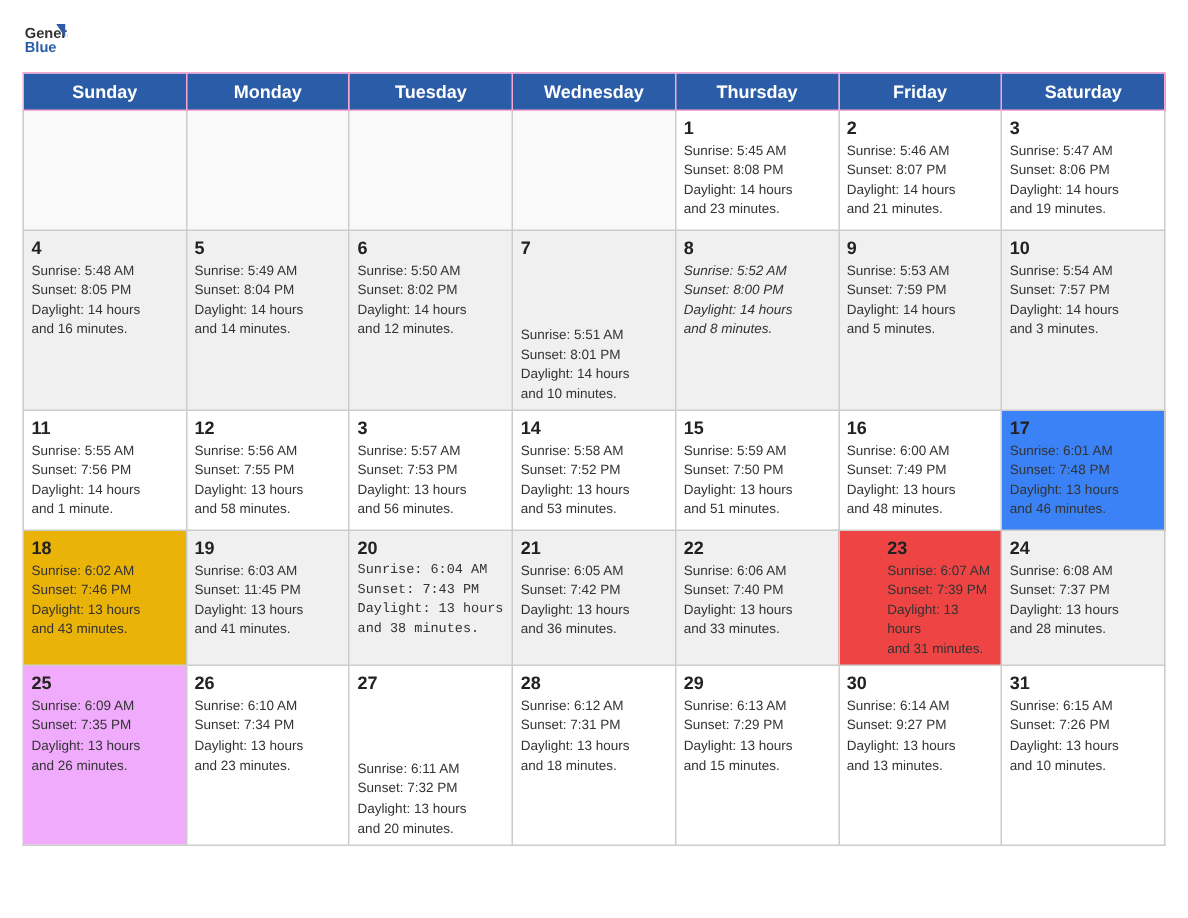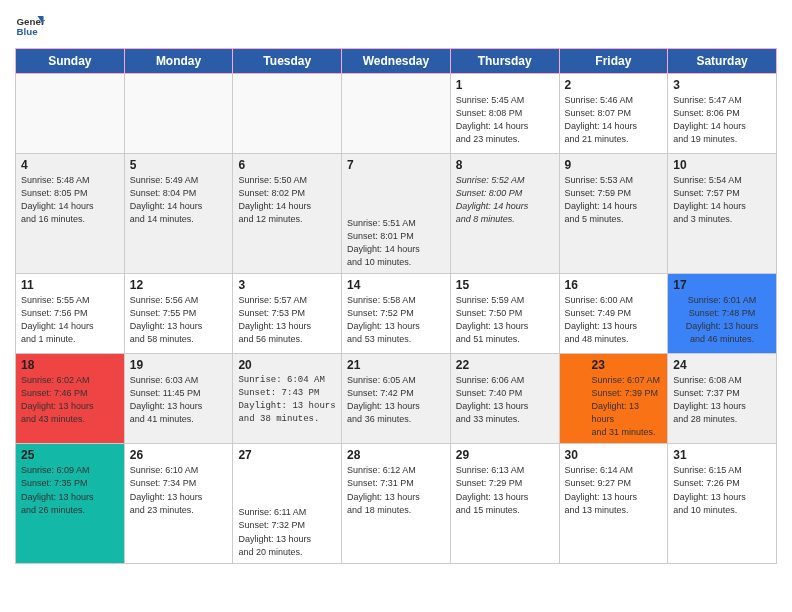--- a/index.html
+++ b/index.html
@@ -227,28 +227,28 @@
         </td>
         <td style="background: rgb(255, 255, 255);">
           <span class="day-number">16</span>
           <div class="day-info" style="white-space: pre-line;">Sunrise: 6:00 AM
 Sunset: 7:49 PM
 Daylight: 13 hours
 and 48 minutes.</div>
         </td>
         <td style="background: #3b82f6;">
           <span class="day-number">17</span>
-          <div class="day-info" style="white-space: pre-line; text-align: center;">Sunrise: 6:01 AM
+          <div class="day-info" style="white-space: pre-line;">Sunrise: 6:01 AM
 Sunset: 7:48 PM
 Daylight: 13 hours
 and 46 minutes.</div>
         </td>
       </tr>
       <tr>
-        <td style="background: #ef4444;">
+        <td style="background: #eab308;">
           <span class="day-number">18</span>
           <div class="day-info" style="white-space: pre-line;">Sunrise: 6:02 AM
 Sunset: 7:46 PM
 Daylight: 13 hours
 and 43 minutes.</div>
         </td>
         <td style="background: rgb(240, 240, 240);">
           <span class="day-number">19</span>
           <div class="day-info" style="white-space: pre-line;">Sunrise: 6:03 AM
 Sunset: 11:45 PM
@@ -269,37 +269,37 @@
 Daylight: 13 hours
 and 36 minutes.</div>
         </td>
         <td style="background: rgb(240, 240, 240);">
           <span class="day-number">22</span>
           <div class="day-info" style="white-space: pre-line;">Sunrise: 6:06 AM
 Sunset: 7:40 PM
 Daylight: 13 hours
 and 33 minutes.</div>
         </td>
-        <td style="background: #f97316; padding-left: 32px;">
+        <td style="background: #ef4444; padding-left: 32px;">
           <span class="day-number">23</span>
           <div class="day-info" style="white-space: pre-line;">Sunrise: 6:07 AM
 Sunset: 7:39 PM
 Daylight: 13 hours
 and 31 minutes.</div>
         </td>
         <td style="background: rgb(240, 240, 240);">
           <span class="day-number">24</span>
           <div class="day-info" style="white-space: pre-line;">Sunrise: 6:08 AM
 Sunset: 7:37 PM
 Daylight: 13 hours
 and 28 minutes.</div>
         </td>
       </tr>
       <tr>
-        <td style="background: #14b8a6;">
+        <td style="background: #f0abfc;">
           <span class="day-number">25</span>
           <div class="day-info" style="white-space: pre-line;">Sunrise: 6:09 AM
 Sunset: 7:35 PM
 Daylight: 13 hours
 and 26 minutes.</div>
         </td>
         <td style="background: rgb(255, 255, 255);">
           <span class="day-number">26</span>
           <div class="day-info" style="white-space: pre-line;">Sunrise: 6:10 AM
 Sunset: 7:34 PM

